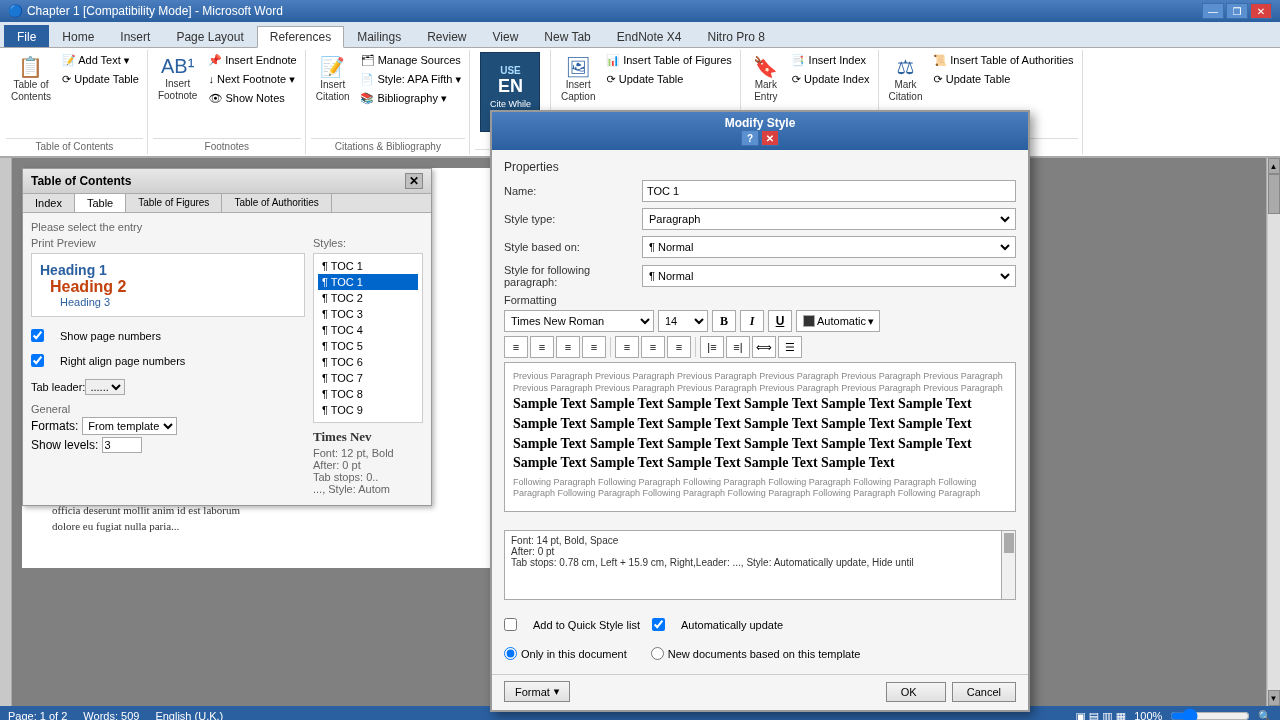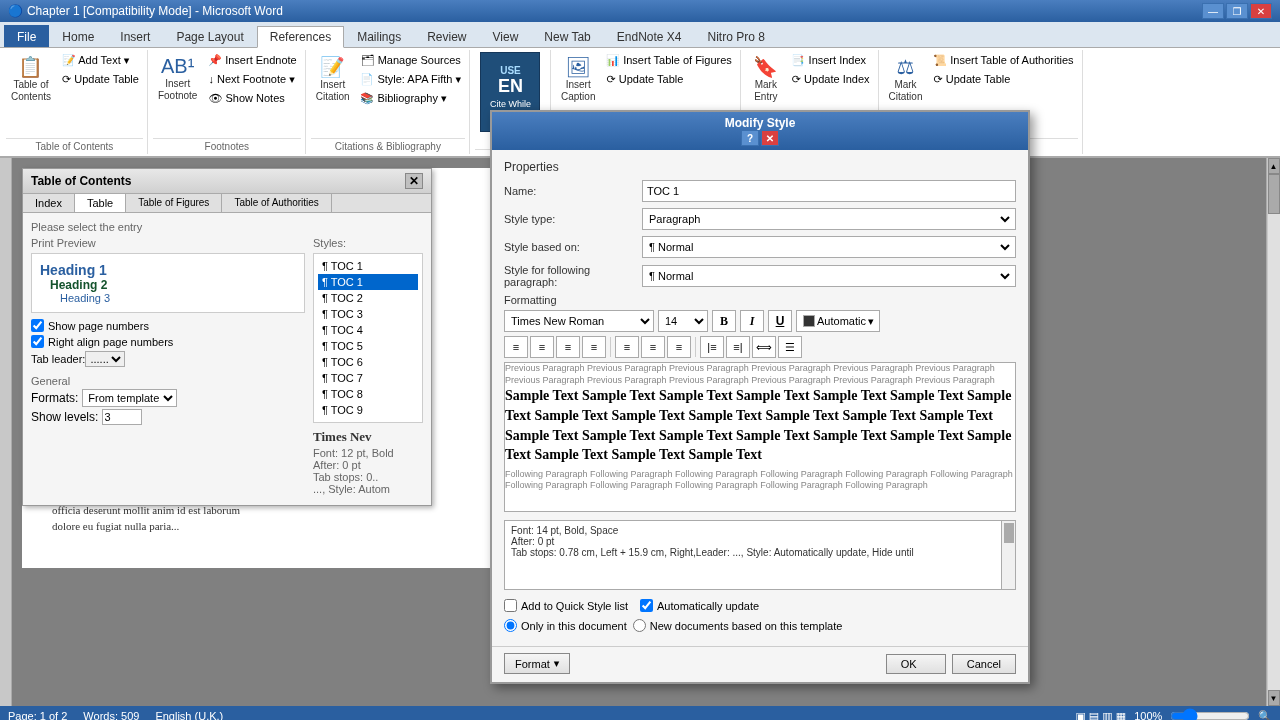--- a/index.html
+++ b/index.html
@@ -187,40 +187,40 @@
     .toc-tab.active { background: white; }
     .toc-panel-body { padding: 8px; }
     .toc-section-title { font-size: 11px; color: #666; margin-bottom: 4px; }
     .toc-preview-box {
       background: white;
       border: 1px solid #ccc;
       padding: 8px;
       font-size: 11px;
     }
     .heading1 { font-size: 14px; font-weight: bold; color: #2a5fa0; }
-    .heading2 { font-size: 12px; font-weight: bold; color: #14532d; margin-left: 10px; }
+    .heading2 { font-size: 16px; font-weight: bold; color: #c2410c; margin-left: 10px; }
     .heading3 { font-size: 11px; color: #2a5fa0; margin-left: 20px; }
 
     .toc-styles-list { background: white; border: 1px solid #ccc; padding: 4px; }
     .toc-style-item {
       padding: 2px 4px;
       font-size: 11px;
       cursor: pointer;
       display: flex;
       align-items: center;
       gap: 4px;
     }
     .toc-style-item.selected { background: #0066cc; color: white; }
 
     .checkbox-row {
       display: flex;
       align-items: center;
-      gap: 4px;
-      font-size: 11px;
-      margin: 3px 0;
+      gap: 16px;
+      font-size: 11px;
+      margin: 12px 0;
     }
     .toc-general { margin-top: 8px; }
     .toc-general-label { font-size: 11px; color: #666; }
     .toc-formats-row {
       display: flex;
       align-items: center;
       gap: 4px;
       margin: 2px 0;
     }
     .toc-formats-select {
@@ -382,22 +382,23 @@
       width: 24px; height: 22px;
       display: flex; align-items: center; justify-content: center;
       cursor: pointer;
       font-size: 11px;
     }
     .align-separator { width: 1px; height: 20px; background: #ccc; margin: 0 2px; }
 
     .preview-box {
       border: 1px solid #aaa;
       background: white;
+      padding: 8px;
       min-height: 150px;
-      margin-bottom: 8px;
+      margin-bottom: 18px;
       font-size: 11px;
     }
     .preview-gray-text { color: #888; font-size: 9px; line-height: 1.3; }
     .preview-sample-text {
       font-family: 'Times New Roman', Times, serif;
       font-size: 14px;
       font-weight: bold;
       color: #000;
       line-height: 1.4;
     }
@@ -423,21 +424,21 @@
 
     .options-row {
       display: flex;
       align-items: center;
       gap: 12px;
       margin-bottom: 4px;
     }
     .radio-row {
       display: flex;
       align-items: center;
-      gap: 6px;
+      gap: 24px;
       margin-bottom: 4px;
     }
     .radio-option {
       display: flex;
       align-items: center;
       gap: 4px;
       font-size: 11px;
     }
 
     .dialog-buttons {

